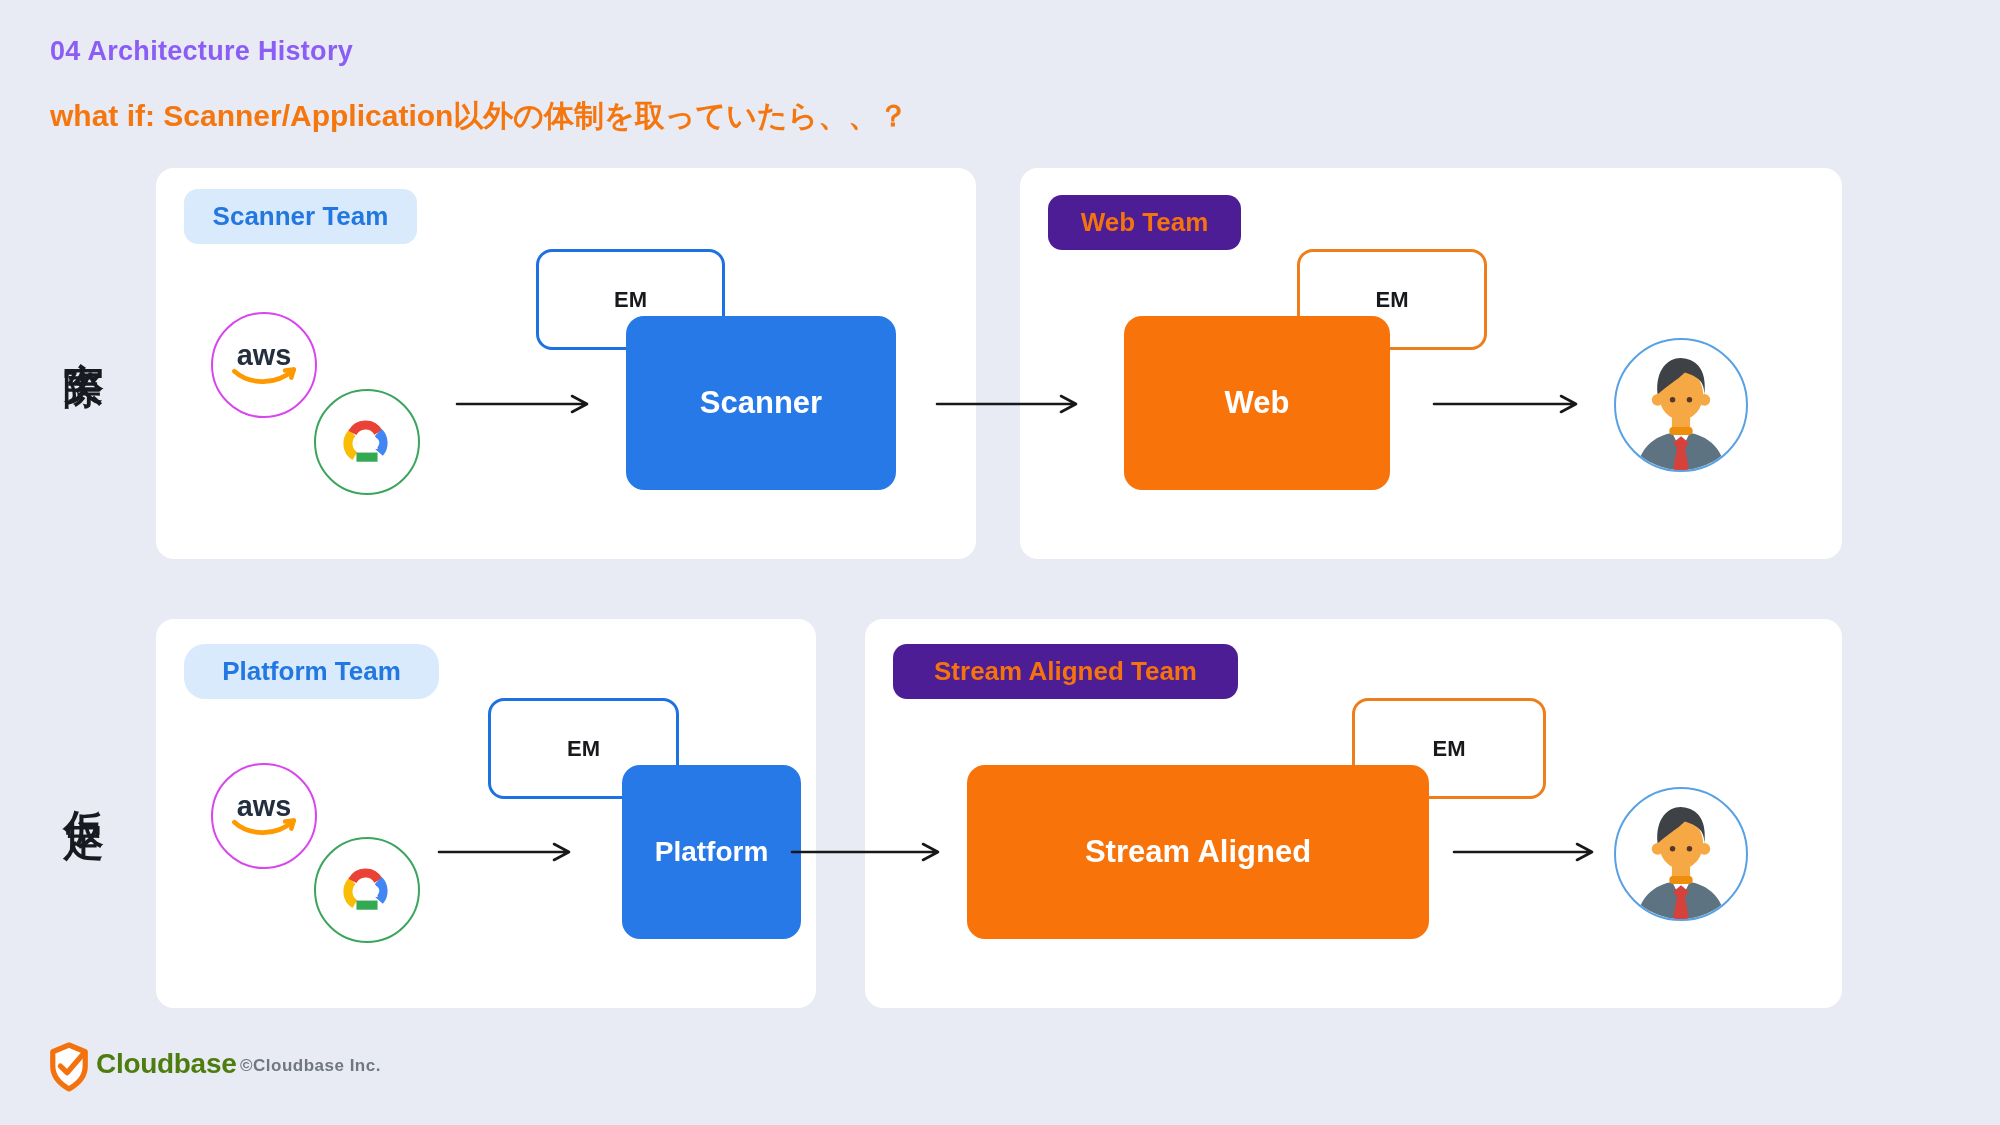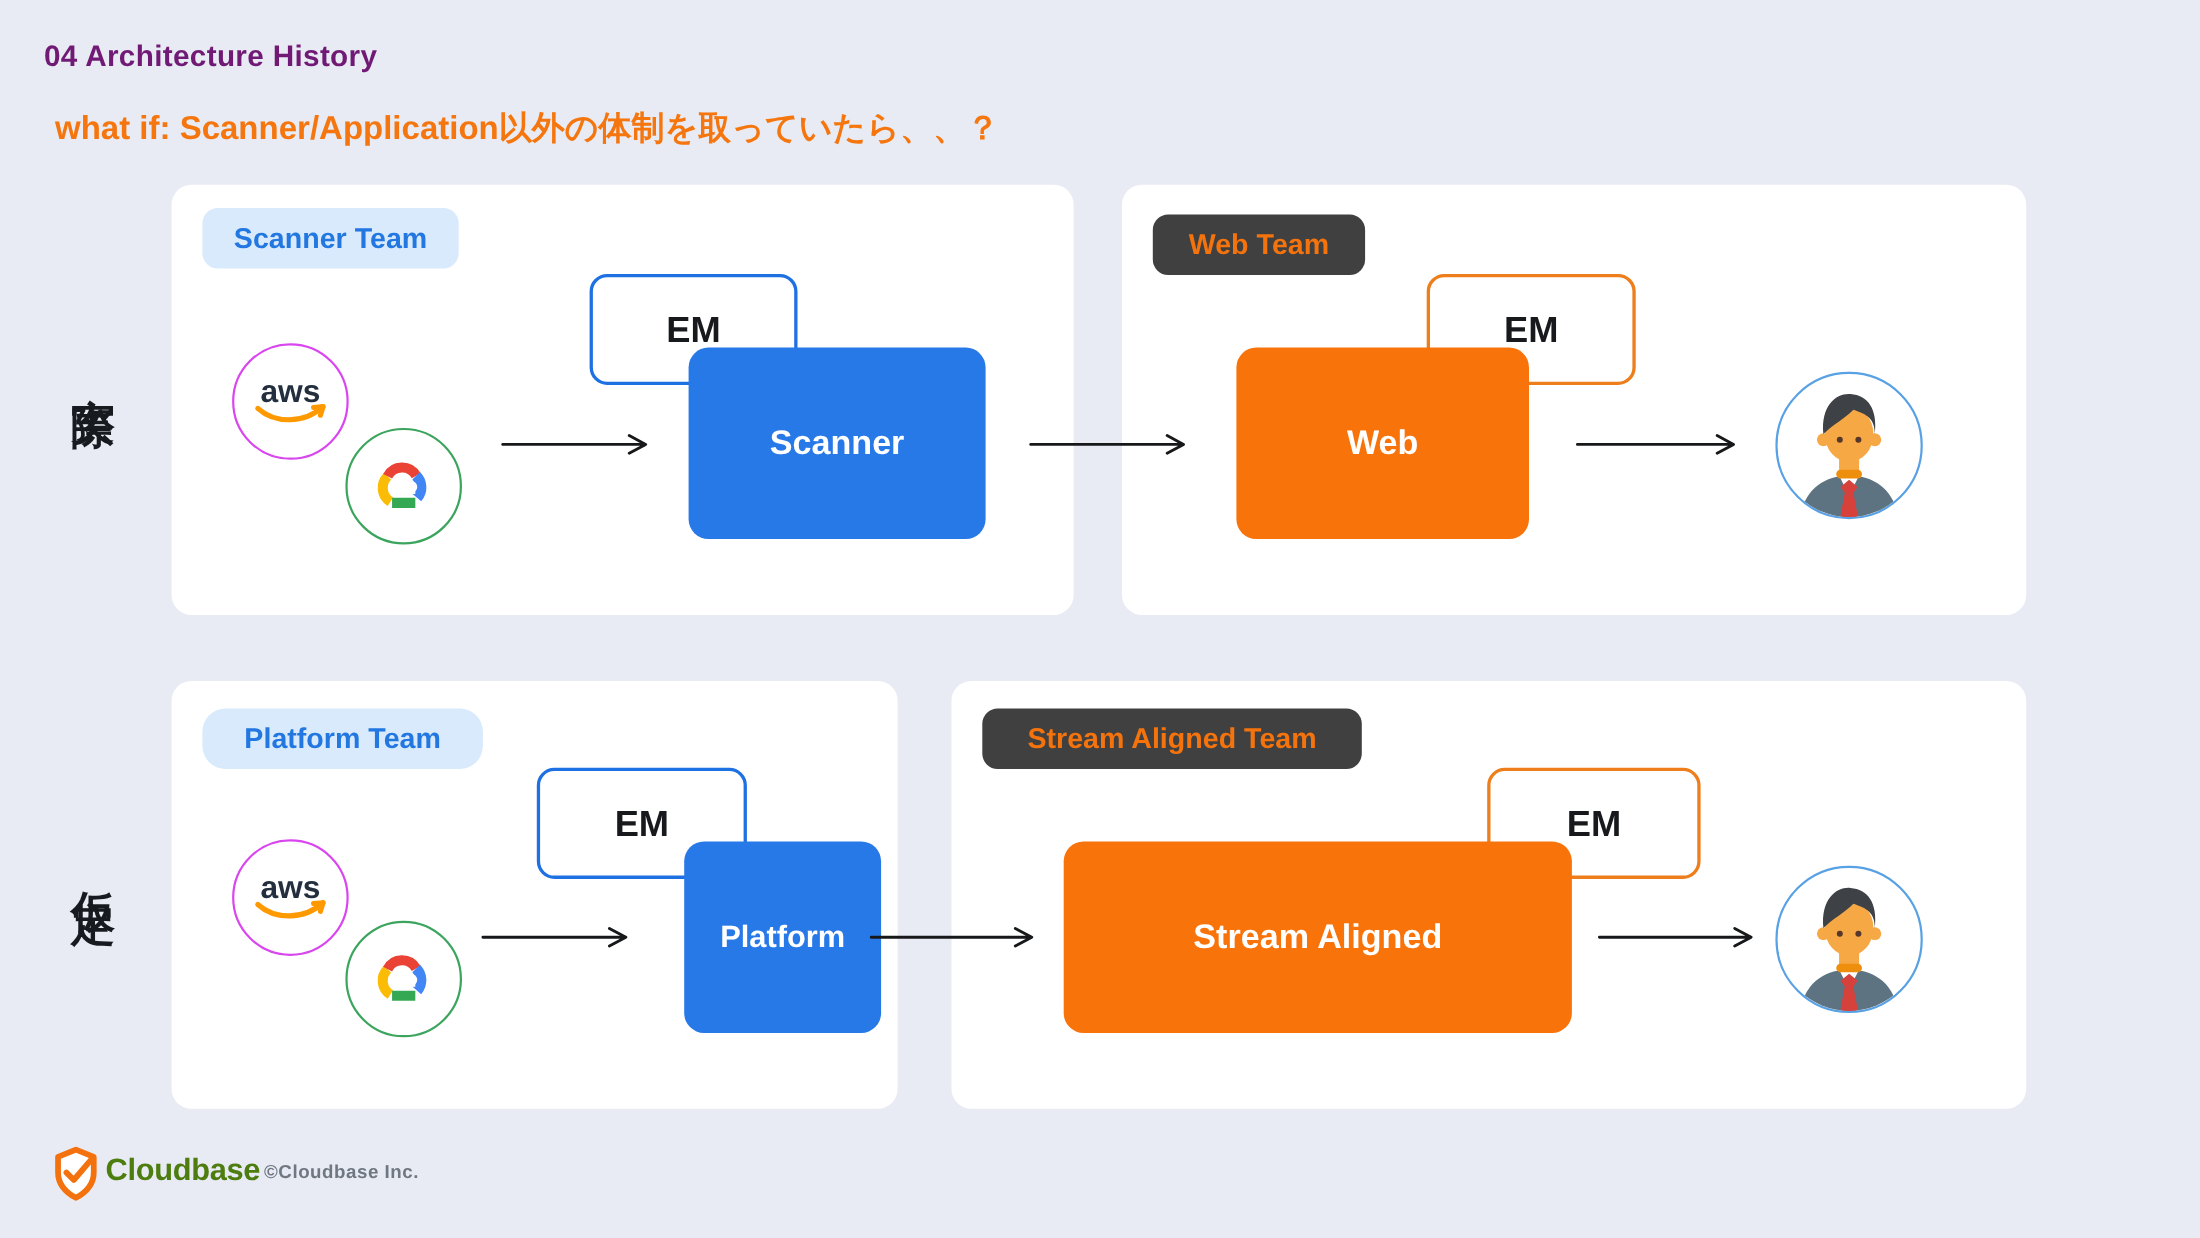--- a/index.html
+++ b/index.html
@@ -3,51 +3,51 @@
 <meta charset="utf-8">
 <style>
   html,body{margin:0;padding:0;background:#E8EBF3;}
   #page{
     position:relative;width:2000px;height:1125px;overflow:hidden;
     background:#E8EBF3;
     font-family:"Liberation Sans","DejaVu Sans",sans-serif;
   }
   .abs{position:absolute;}
   
-  .title{left:40px;top:36px;font-size:27px;font-weight:700;color:#701a75;letter-spacing:.3px;}
+  .title{left:50px;top:36px;font-size:27px;font-weight:700;color:#8b5cf6;letter-spacing:.3px;}
   .subtitle{left:50px;top:96px;font-size:30px;font-weight:700;color:#F5760E;}
   
   .vlabel{
     writing-mode:vertical-rl;text-orientation:upright;
     font-size:40px;font-weight:700;color:#171A1F;letter-spacing:8px;line-height:1;
   }
   .vlabel.actual{left:64px;top:330px;}
   .vlabel.hypo{left:64px;top:778px;}
   
   .card{background:#FFFFFF;border-radius:18px;}
   .card1{left:156px;top:168px;width:820px;height:391px;}
   .card2{left:1020px;top:168px;width:822px;height:391px;}
   .card3{left:156px;top:619px;width:660px;height:389px;}
   .card4{left:865px;top:619px;width:977px;height:389px;}
   
   .badge{
     height:55px;border-radius:14px;display:flex;align-items:center;justify-content:center;
     font-size:26px;font-weight:700;z-index:1;
   }
   .badge.blue{background:#D8EAFC;color:#2277E0;}
-  .badge.orange{background:#404040;color:#F4730D;}
+  .badge.orange{background:#4c1d95;color:#F4730D;}
   .badge1{left:184px;top:189px;width:233px;}
   .badge2{left:1048px;top:195px;width:193px;}
   .badge3{left:184px;top:644px;width:255px;border-radius:21px;}
   .badge4{left:893px;top:644px;width:345px;}
   
   .em{
     height:95px;border-radius:16px;background:#FFFFFF;z-index:1;
     display:flex;align-items:center;justify-content:center;
-    font-size:33px;font-weight:700;color:#17191C;
+    font-size:22px;font-weight:700;color:#17191C;
   }
   .em.blue{border:3px solid #1E71E2;}
   .em.orange{border:3px solid #EE7D1B;}
   .em1{left:536px;top:249px;width:183px;}
   .em2{left:1297px;top:249px;width:184px;}
   .em3{left:488px;top:698px;width:185px;}
   .em4{left:1352px;top:698px;width:188px;}
   
   .teambox{
     height:174px;border-radius:18px;z-index:2;

